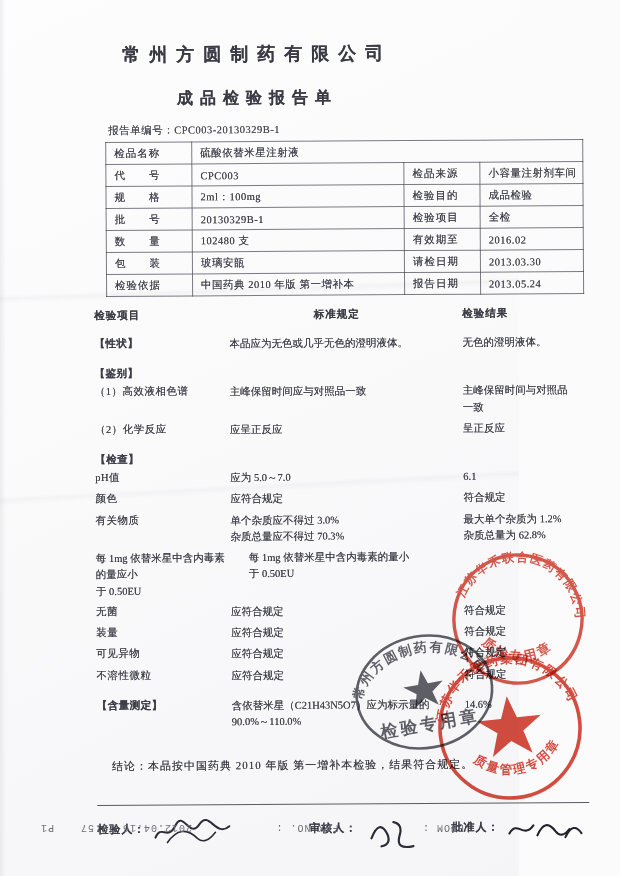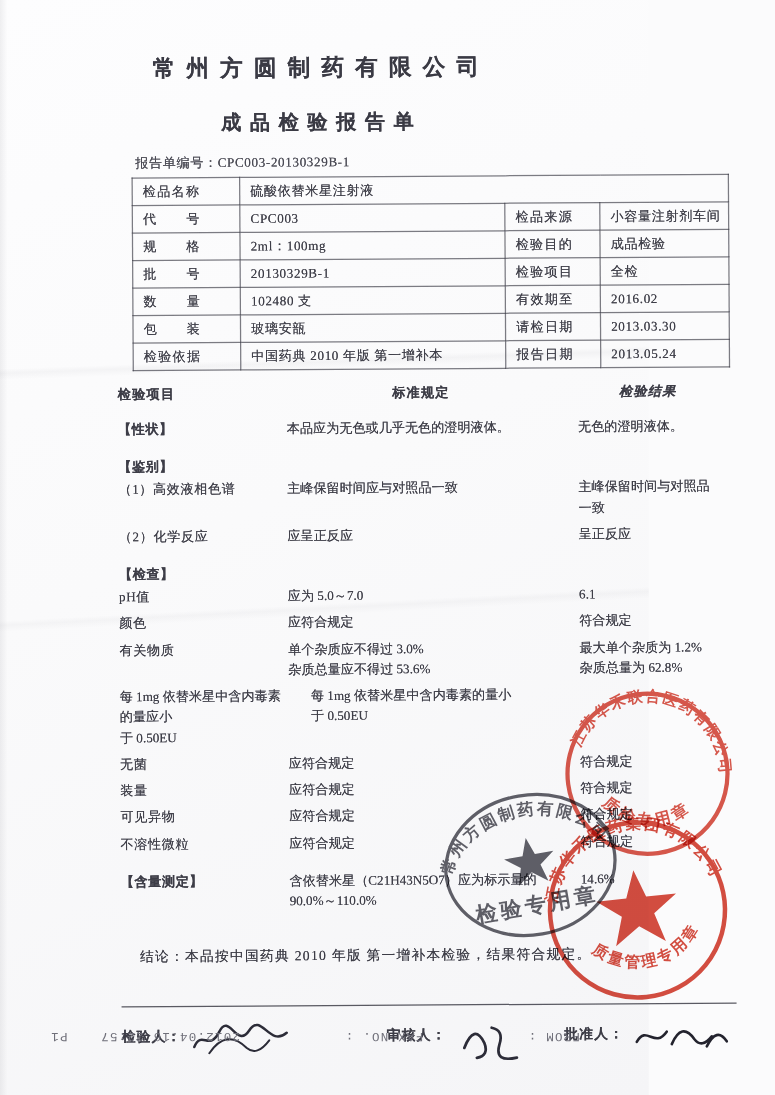--- a/index.html
+++ b/index.html
@@ -51,21 +51,21 @@
     border:1px solid rgba(62,62,72,.68);
     padding:4px 6px 3px 8px;
     height:21px; color:#3e3e48;
   }
   table.info td.lbl { text-align:left; font-weight:normal; letter-spacing:1px; white-space:nowrap; }
   table.info td.val { letter-spacing:.5px; }
   .results { margin:12px 0 0 95px; width:480px; font-size:10.5px; }
   .res-head { display:grid; grid-template-columns:135px 215px 1fr; margin-bottom:10px; }
   .res-head span { font-weight:bold; letter-spacing:1px; color:#3c3c46; }
   .res-head .h-std { text-align:center; }
-  .res-head .h-res { text-align:center; padding-left:18px;font-style:italic; }
+  .res-head .h-res { text-align:left; padding-left:18px; }
   .res-row { display:grid; grid-template-columns:135px 215px 1fr; margin-bottom:5px; }
   .res-row .c-name { letter-spacing:.5px; }
   .res-row .c-std, .res-row .c-res { white-space:pre-line; line-height:1.55; }
   .res-row .c-res { padding-left:18px; }
   .res-row.section { margin-top:8px; margin-bottom:4px; }
   .res-row.section .c-name { font-weight:bold; }
   .res-row.gap-top { margin-top:14px; }
   .conclusion {
     margin:26px 0 0 110px; width:430px;
     font-size:11px; letter-spacing:1px; line-height:1.6; color:#3c3c46;
@@ -197,21 +197,21 @@
         <span class="c-res">6.1</span>
       </div>
       <div class="res-row">
         <span class="c-name">颜色</span>
         <span class="c-std">应符合规定</span>
         <span class="c-res">符合规定</span>
       </div>
       <div class="res-row">
         <span class="c-name">有关物质</span>
         <span class="c-std">单个杂质应不得过 3.0%
-杂质总量应不得过 53.6%</span>
+杂质总量应不得过 70.3%</span>
         <span class="c-res">最大单个杂质为 1.2%
 杂质总量为 62.8%</span>
       </div>
       <div class="res-row">
         <span class="c-std">每 1mg 依替米星中含内毒素的量应小
 于 0.50EU</span>
         <span class="c-res">每 1mg 依替米星中含内毒素的量小
 于 0.50EU</span>
       </div>
       <div class="res-row">

